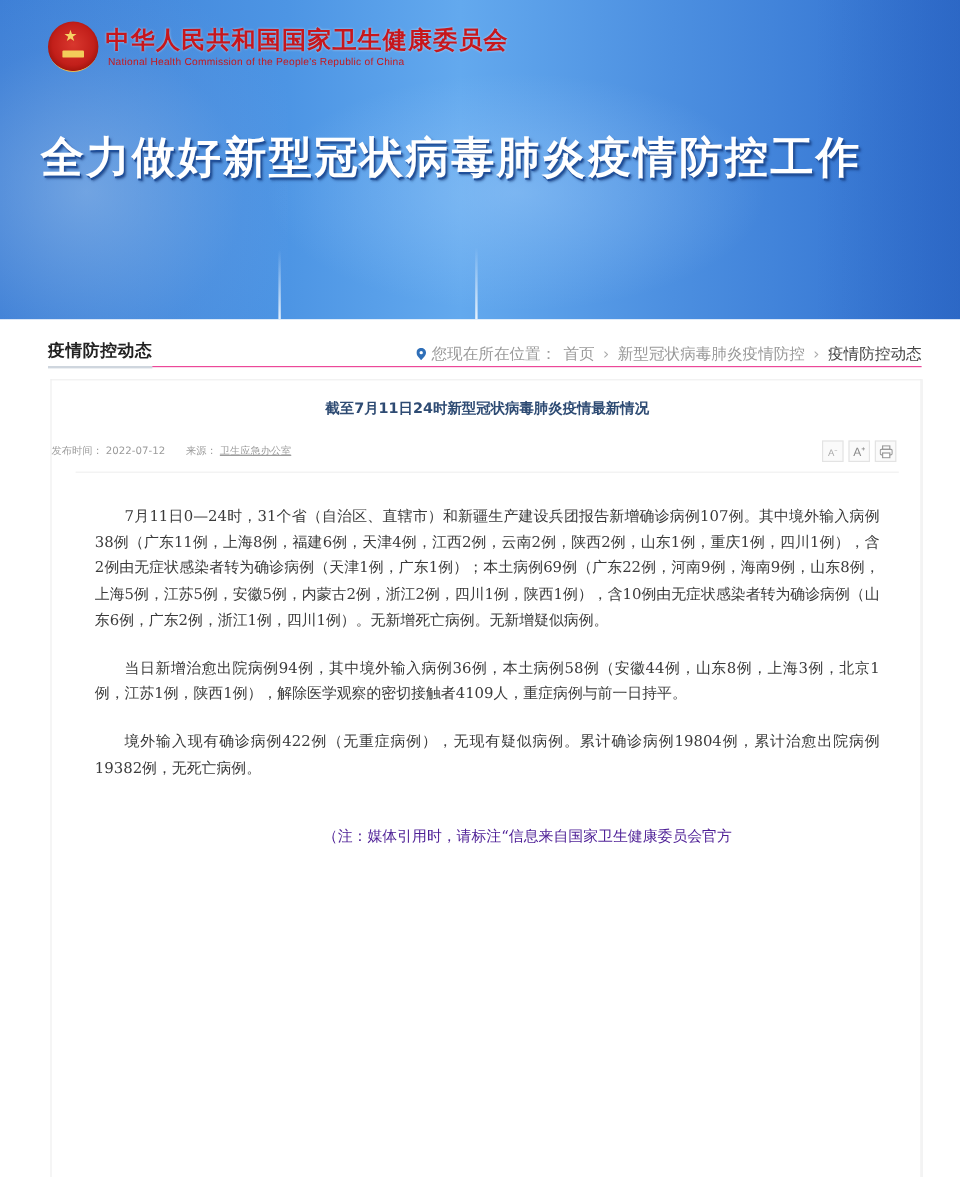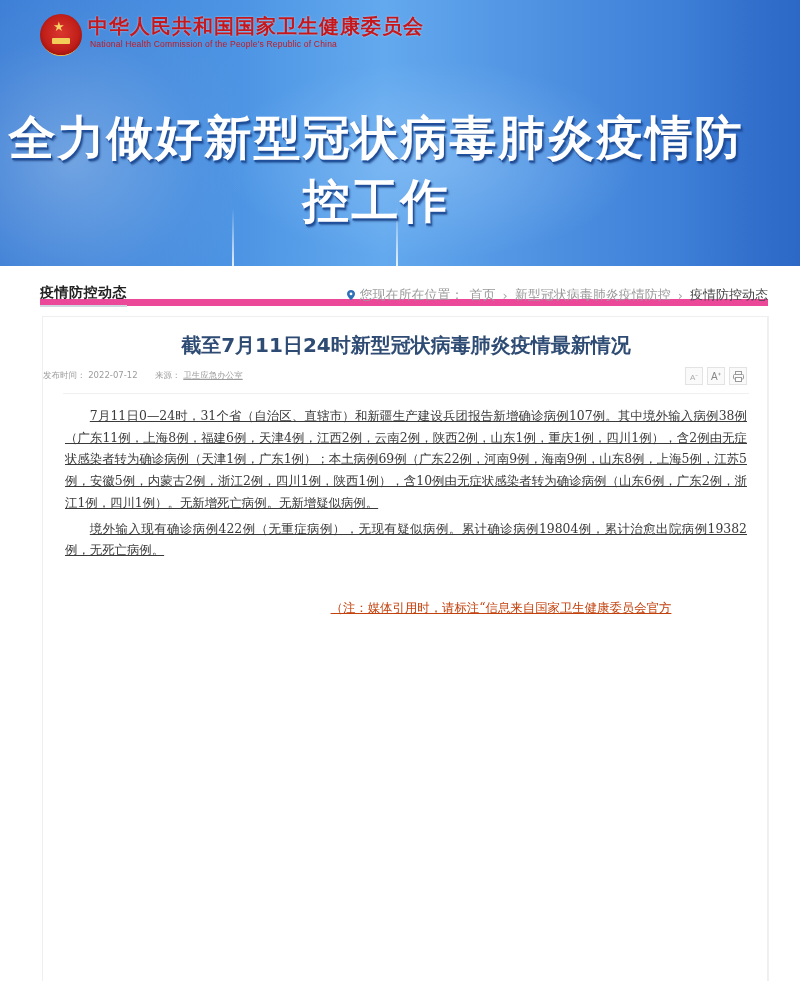--- a/index.html
+++ b/index.html
@@ -20,21 +20,21 @@
       position: absolute; right: 0; top: 0; width: 120px; height: 266px;
       background: linear-gradient(90deg, rgba(0,0,0,0) 0%, rgba(40,90,180,0.35) 100%);
     }
     .banner-glow {
       position: absolute; left: 220px; top: 60px; width: 420px; height: 200px;
       background: radial-gradient(ellipse at 50% 50%, rgba(160,205,250,0.45) 0%, rgba(0,0,0,0) 70%);
     }
     .ecg-line {
       position: absolute; width: 2px; background: linear-gradient(180deg, rgba(255,255,255,0) 0%, rgba(255,255,255,0.85) 100%);
     }
-    .logo-row { position: absolute; left: 40px; top: 14px; height: 50px; display: flex; align-items: flex-start; }
+    .logo-row { position: absolute; left: 40px; top: 14px; height: 50px; display: flex; align-items: center; }
     .emblem {
       width: 42px; height: 42px; border-radius: 50%;
       background: radial-gradient(circle at 50% 45%, #d9372e 0%, #c21f1a 55%, #a8160f 70%, #e8b94a 72%, #f2c859 85%, #d49a2a 100%);
       position: relative; margin-right: 6px;
     }
     .emblem::before {
       content: "★"; position: absolute; left: 13px; top: 6px; font-size: 13px; color: #f6d365; line-height: 1;
     }
     .emblem::after {
       content: ""; position: absolute; left: 12px; top: 24px; width: 18px; height: 6px; background: #f3cd5a; border-radius: 1px;
@@ -44,29 +44,29 @@
       font-family: "DejaVu Sans", sans-serif; font-weight: bold; font-size: 20px; color: #c6171d;
       letter-spacing: 1px; line-height: 24px;
       text-shadow: 0 0 2px rgba(255,255,255,0.6);
     }
     .logo-en {
       font-family: "Liberation Sans", sans-serif; font-weight: normal; font-size: 8.5px; color: #c6171d;
       line-height: 12px; letter-spacing: 0.2px; margin-left: 2px;
     }
     .banner-slogan {
       position: absolute; left: 0; top: 107px; width: 752px; text-align: center;
-      font-family: "DejaVu Sans", sans-serif; font-weight: bold; font-size: 47px; color: #ffffff;
+      font-family: "DejaVu Sans", sans-serif; font-weight: bold; font-size: 36px; color: #ffffff;
       letter-spacing: 2px;
       text-shadow: 1px 2px 0 #1f4f9a, 2px 3px 2px rgba(10,40,100,0.6);
     }
 
     
     .section-header {
       position: absolute; left: 40px; top: 266px; width: 728px; height: 40px;
-      border-bottom: 7px solid #ec4899;
+      border-bottom: 1px solid #ec4899;
     }
     .section-title {
       position: absolute; left: 0; top: 18px; font-size: 14px; font-weight: bold; color: #222;
       padding-bottom: 3px; border-bottom: 2px solid #cfd6de;
       letter-spacing: 0.5px;
     }
     .breadcrumb {
       position: absolute; right: 0; top: 20px; display: flex; align-items: center;
       font-size: 13px; color: #9a9a9a; white-space: nowrap;
     }
@@ -77,21 +77,21 @@
     .breadcrumb .current { color: #444; }
     .breadcrumb span { display: inline-block; }
 
     
     .article {
       position: absolute; left: 42px; top: 316px; width: 726px; height: 700px;
       border: 1px solid #efefef; border-bottom: none; background: #fff;
     }
     .article-title {
       position: absolute; left: 0; top: 15px; width: 726px; text-align: center;
-      font-size: 20px; color: #2e4b73; letter-spacing: 0px;
+      font-size: 12px; color: #2e4b73; letter-spacing: 0px;
     }
     .meta {
       position: absolute; left: 0; top: 53px; width: 726px; text-align: left;
       font-size: 8.5px; color: #9c9c9c;
     }
     .meta .gap { display: inline-block; width: 12px; }
     .meta .source-link { color: #9c9c9c; text-decoration: underline; }
     .tools {
       position: absolute; right: 20px; top: 50px; display: flex; gap: 4px;
     }
@@ -102,22 +102,22 @@
     }
     .article-divider {
       position: absolute; left: 20px; top: 76px; width: 686px; height: 1px; background: #f0f0f0;
     }
 
     .body {
       position: absolute; left: 18px; top: 84px; width: 690px;
       font-family: "DejaVu Serif", "Liberation Serif", serif; font-size: 12.4px; color: #3a3a3a;
       line-height: 21.7px; text-align: justify;
     }
-    .body p { text-indent: 2em; margin: 4px; text-decoration: underline; }
-    .body p.note { text-indent: 0; text-align: center; padding-left: 190px; margin-top: 36px; color: #c2410c; }
+    .body p { text-indent: 2em; margin: 18px; }
+    .body p.note { text-indent: 0; text-align: left; padding-left: 190px; margin-top: 36px; color: #4c1d95; }
     .fade {
       position: absolute; left: 580px; top: 940px; width: 140px; height: 41px;
       background: linear-gradient(90deg, rgba(255,255,255,0) 0%, #ffffff 45%);
     }
     .right-rule {
       position: absolute; left: 768px; top: 316px; width: 1px; height: 665px; background: #f0f0f0;
     }
   </style>
 </head>
 <body>
@@ -181,19 +181,20 @@
         <rect x="0.5" y="3.5" width="10" height="4.5" rx="1" fill="none" stroke="#999" stroke-width="1"></rect>
         <rect x="2.5" y="6.5" width="6" height="4" fill="#fff" stroke="#999" stroke-width="1"></rect>
       </svg>
     </div>
   </div>
 
   <div class="article-divider"></div>
 
   <div class="body">
     <p>7月11日0—24时，31个省（自治区、直辖市）和新疆生产建设兵团报告新增确诊病例107例。其中境外输入病例38例（广东11例，上海8例，福建6例，天津4例，江西2例，云南2例，陕西2例，山东1例，重庆1例，四川1例），含2例由无症状感染者转为确诊病例（天津1例，广东1例）；本土病例69例（广东22例，河南9例，海南9例，山东8例，上海5例，江苏5例，安徽5例，内蒙古2例，浙江2例，四川1例，陕西1例），含10例由无症状感染者转为确诊病例（山东6例，广东2例，浙江1例，四川1例）。无新增死亡病例。无新增疑似病例。</p>
+    <p>当日新增治愈出院病例94例，其中境外输入病例36例，本土病例58例（安徽44例，山东8例，上海3例，北京1例，江苏1例，陕西1例），解除医学观察的密切接触者4109人，重症病例与前一日持平。</p>
     <p>境外输入现有确诊病例422例（无重症病例），无现有疑似病例。累计确诊病例19804例，累计治愈出院病例19382例，无死亡病例。</p>
     <p class="note">（注：媒体引用时，请标注“信息来自国家卫生健康委员会官方</p>
   </div>
 </div>
 
 <div class="right-rule"></div>
 <div class="fade"></div>
 
 </body></html>

